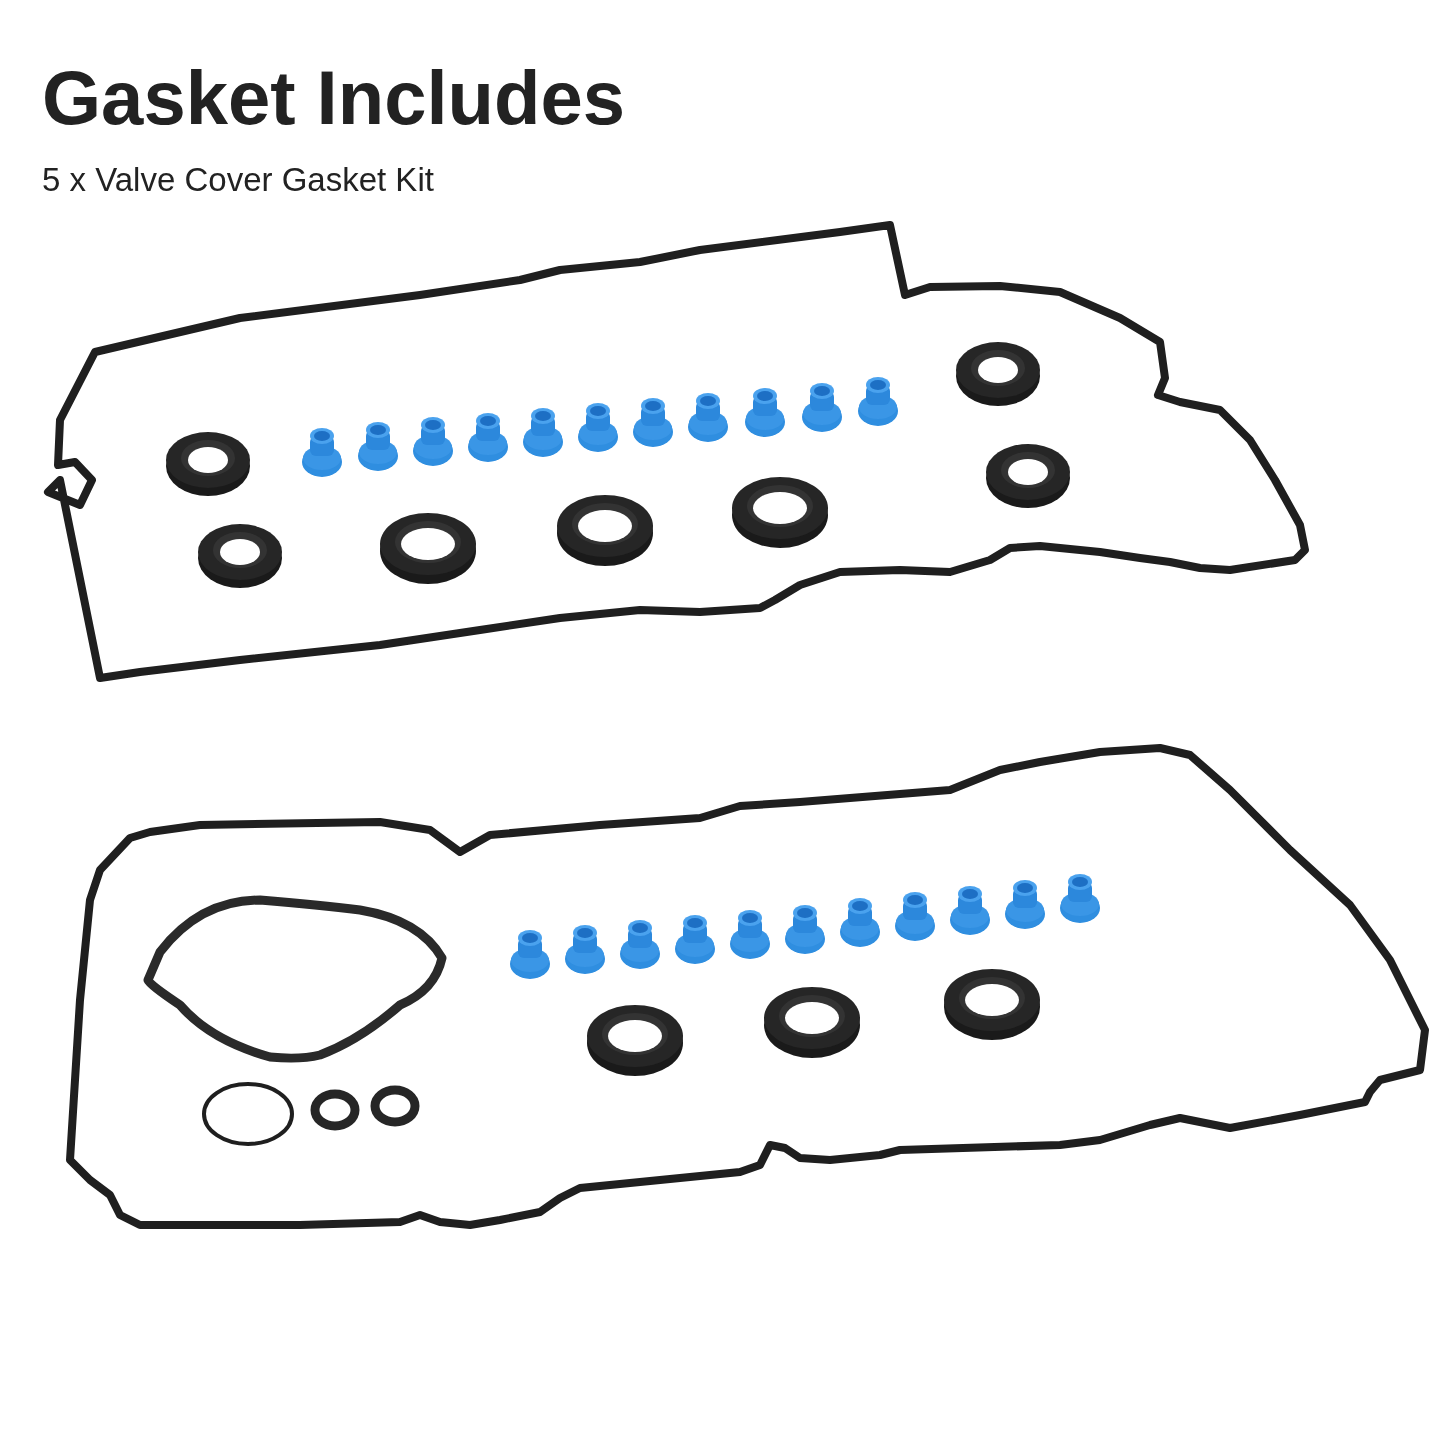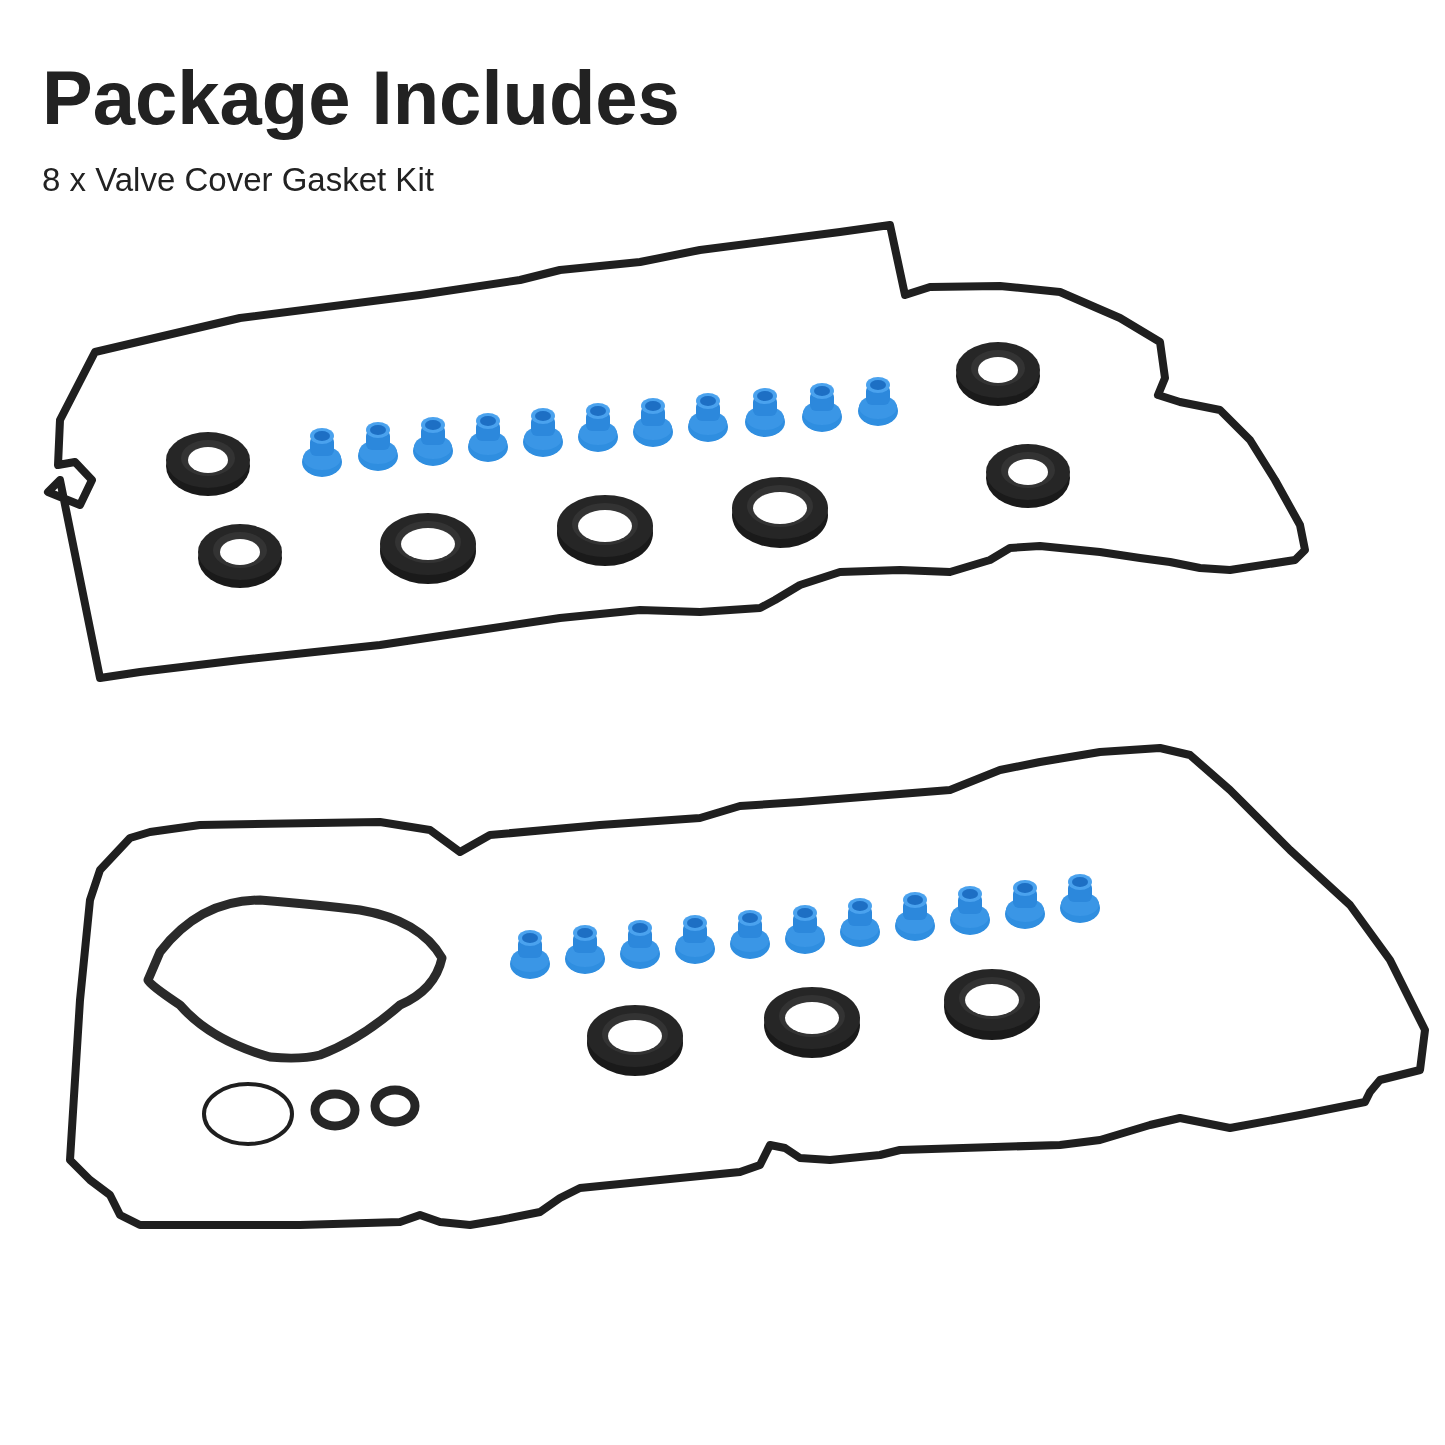--- a/index.html
+++ b/index.html
@@ -12,22 +12,22 @@
     .subtitle {
       position: absolute; left: 42px; top: 160px;
       font-family: "Liberation Sans", sans-serif; font-weight: 400;
       font-size: 33px; line-height: 40px; color: #222222;
     }
     svg.art { position: absolute; left: 0; top: 0; }
   </style>
 </head>
 <body>
 
-<div class="title">Package Includes</div>
-<div class="subtitle">8 x Valve Cover Gasket Kit</div>
+<div class="title">Gasket Includes</div>
+<div class="subtitle">5 x Valve Cover Gasket Kit</div>
 
 <svg class="art" width="1445" height="1445" viewBox="0 0 1445 1445">
   <defs>
     <radialGradient id="blueG" cx="50%" cy="40%" r="60%">
       <stop offset="0%" stop-color="#5aaaf0"></stop>
       <stop offset="100%" stop-color="#2a84d8"></stop>
     </radialGradient>
     <g id="grommet">
       <ellipse cx="0" cy="14" rx="20" ry="15" fill="#2f8ee0"></ellipse>
       <ellipse cx="0" cy="10" rx="19" ry="12" fill="#3a96e6"></ellipse>

